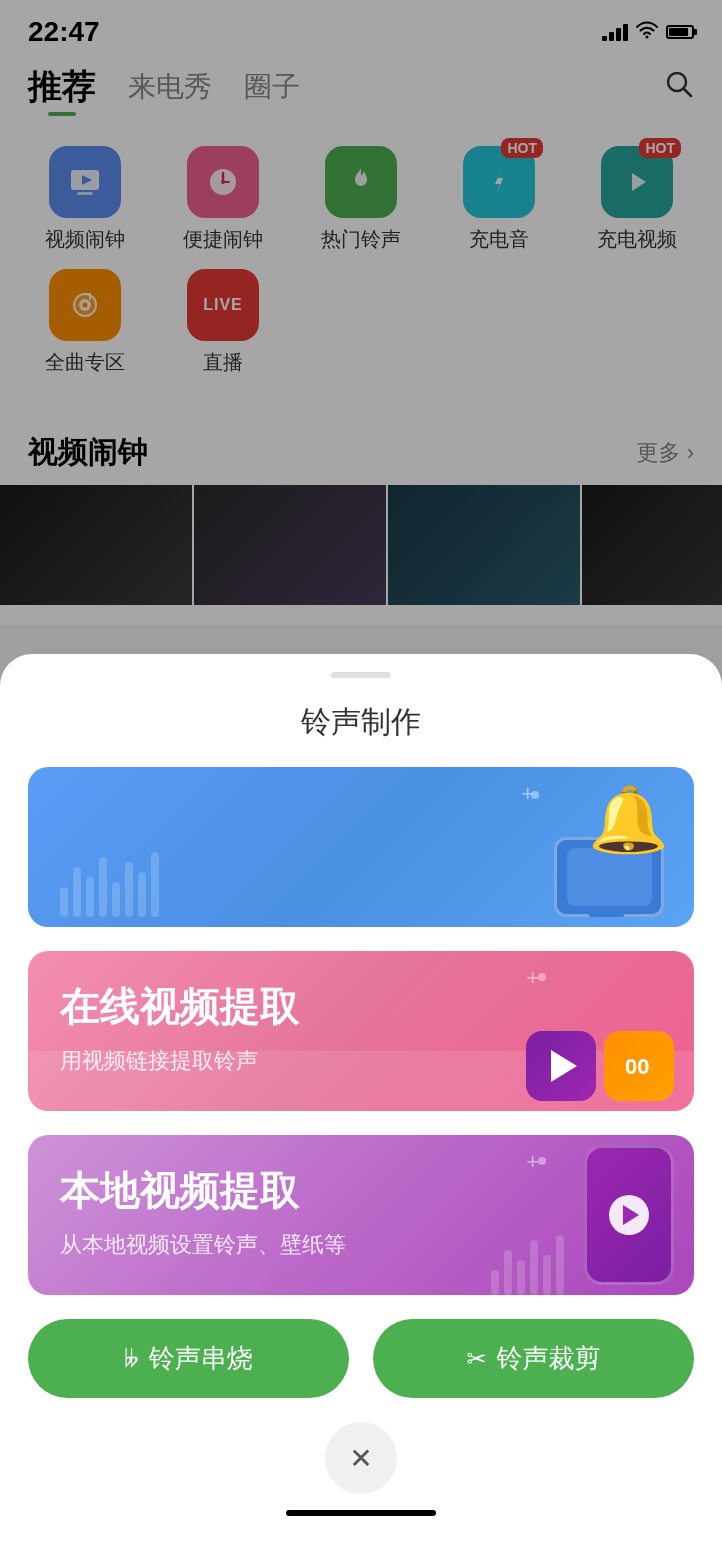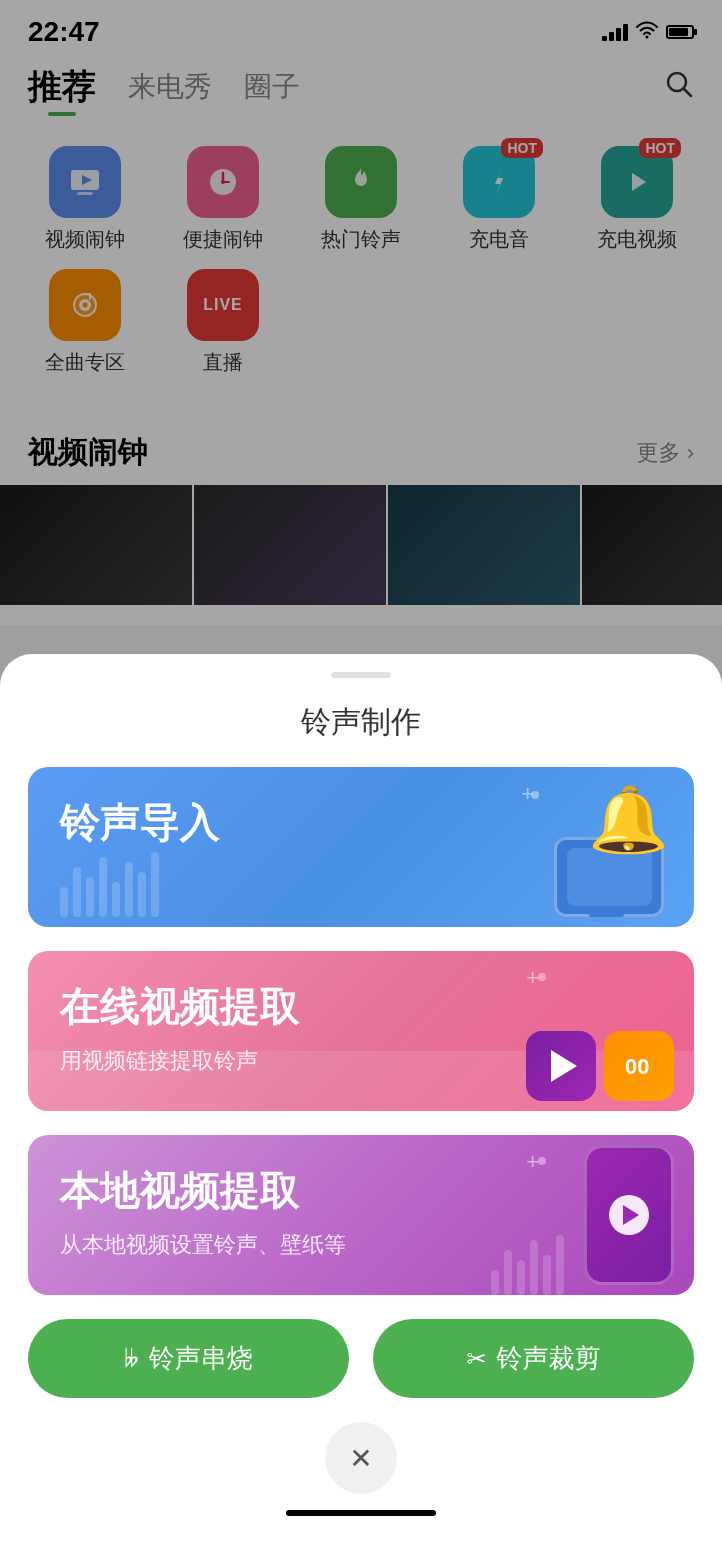--- a/index.html
+++ b/index.html
@@ -594,21 +594,20 @@
         <div class="wave-bar" style="height:50px"></div>
         <div class="wave-bar" style="height:40px"></div>
         <div class="wave-bar" style="height:60px"></div>
         <div class="wave-bar" style="height:35px"></div>
         <div class="wave-bar" style="height:55px"></div>
         <div class="wave-bar" style="height:45px"></div>
         <div class="wave-bar" style="height:65px"></div>
       </div>
       <span class="plus-deco" style="top:14px;right:160px;">+</span>
       <span class="dot-deco" style="top:24px;right:155px;"></span>
-      <div class="card-title">铃声导入</div>
 
       <div class="card-illus">
         <div style="position:relative;width:150px;height:120px;">
 
           <div style="position:absolute;bottom:0;right:10px;width:110px;height:80px;background:#3A7BD5;border-radius:12px;border:3px solid rgba(255,255,255,0.35);">
             <div style="width:85px;height:58px;background:rgba(100,160,240,0.5);border-radius:8px;margin:8px auto;"></div>
           </div>
 
           <div style="position:absolute;bottom:0;right:50px;width:35px;height:10px;background:#3A7BD5;border-radius:2px;"></div>
 

